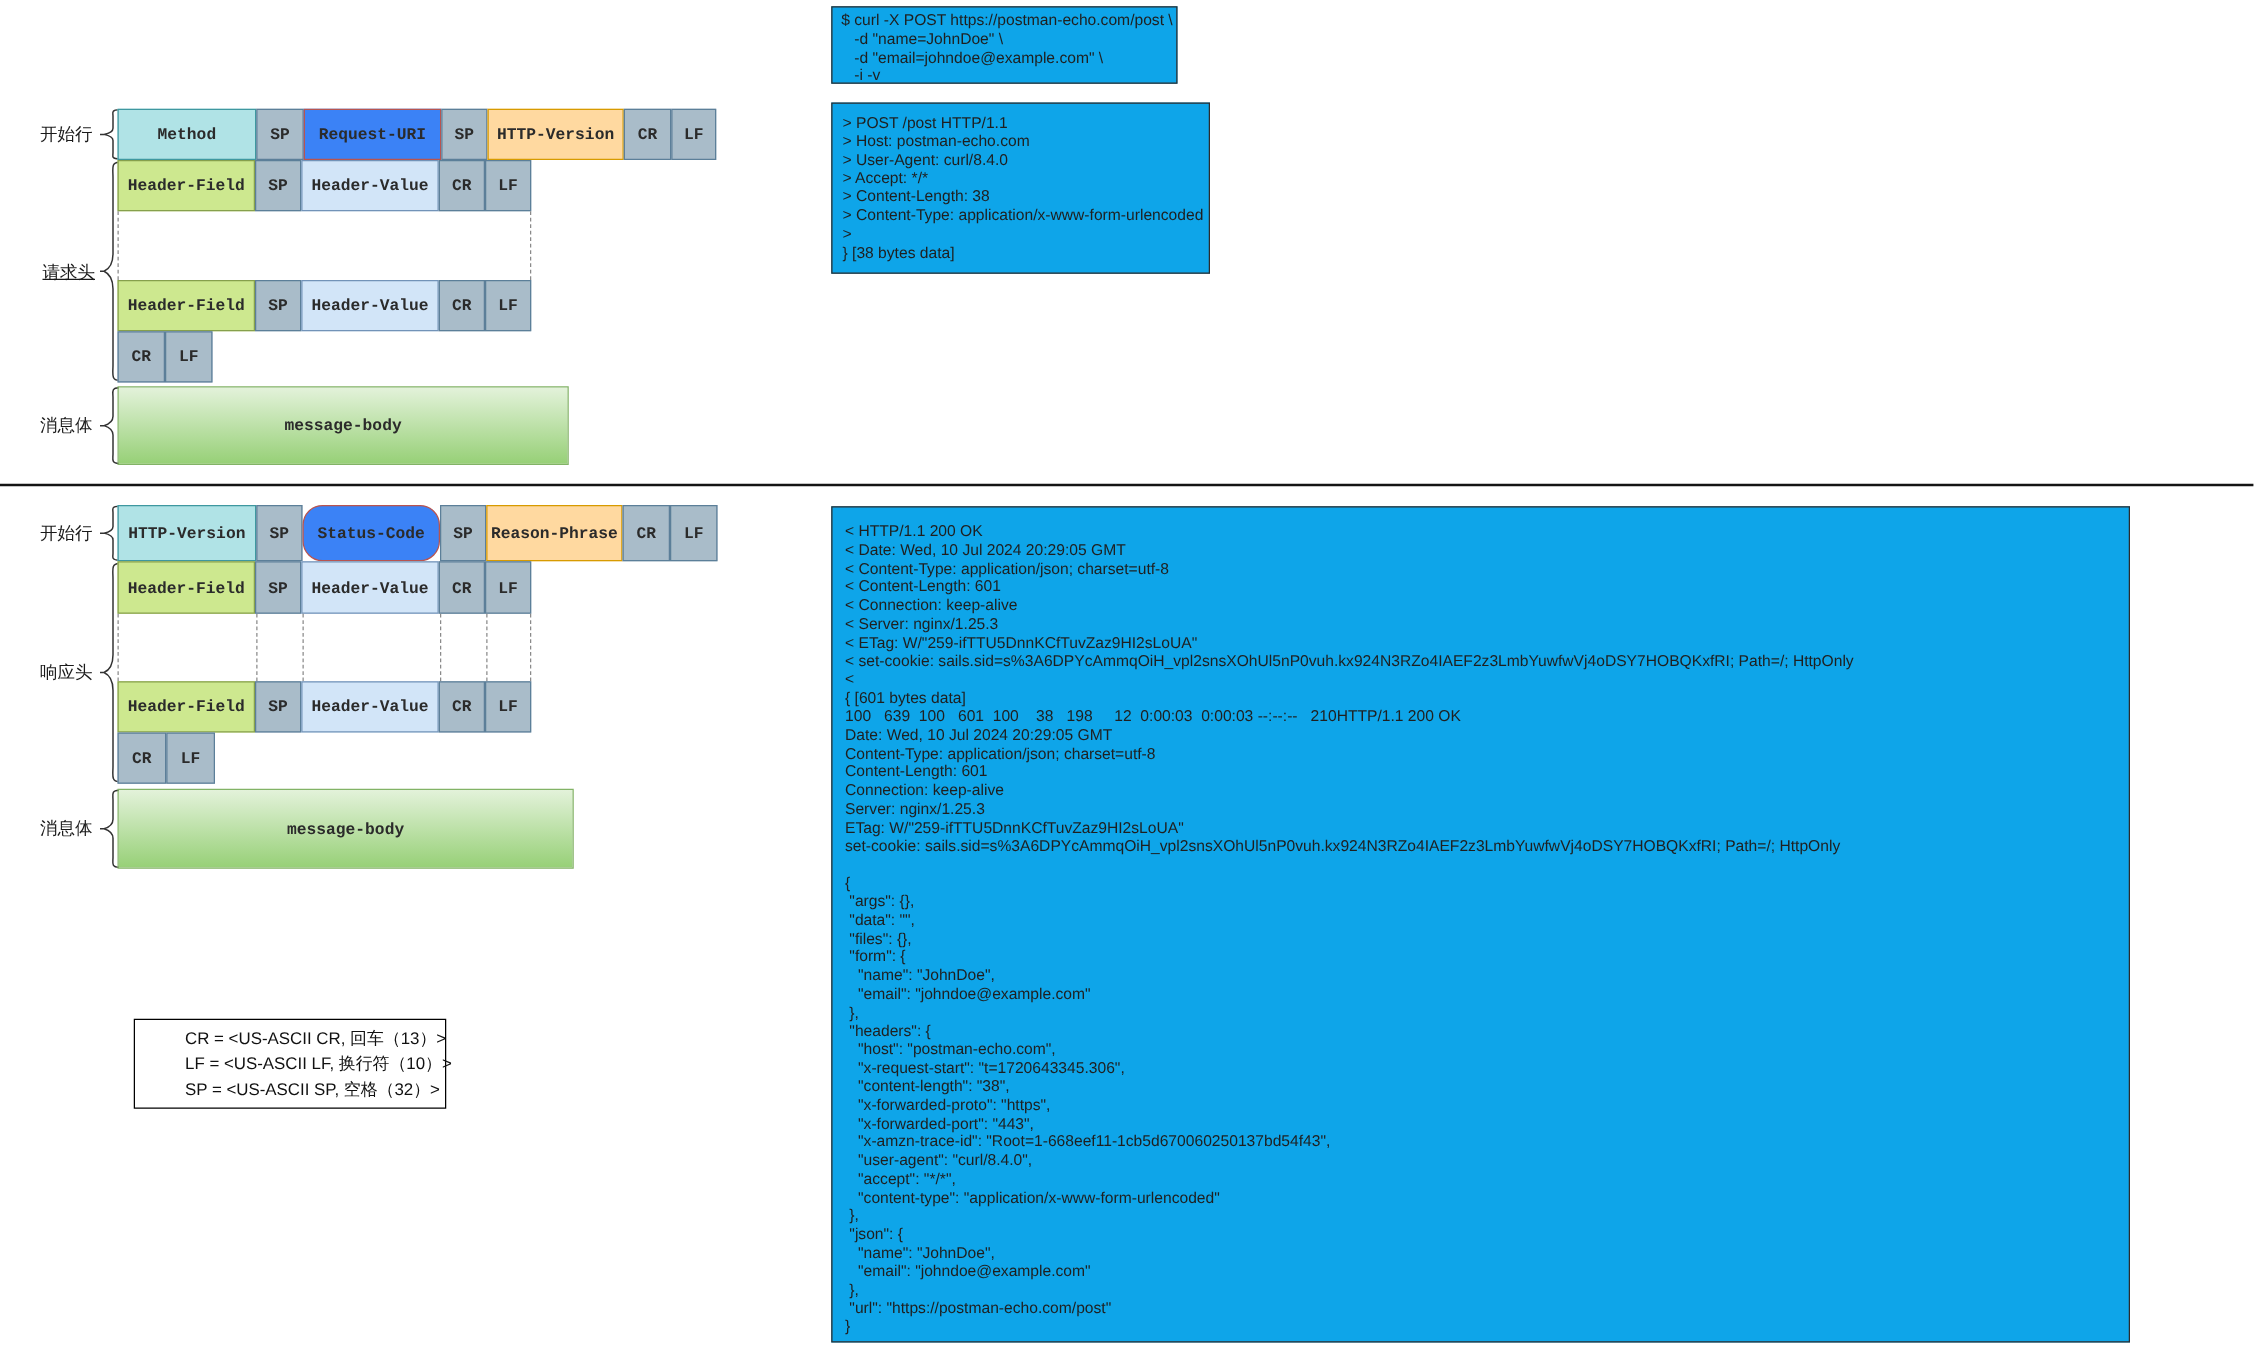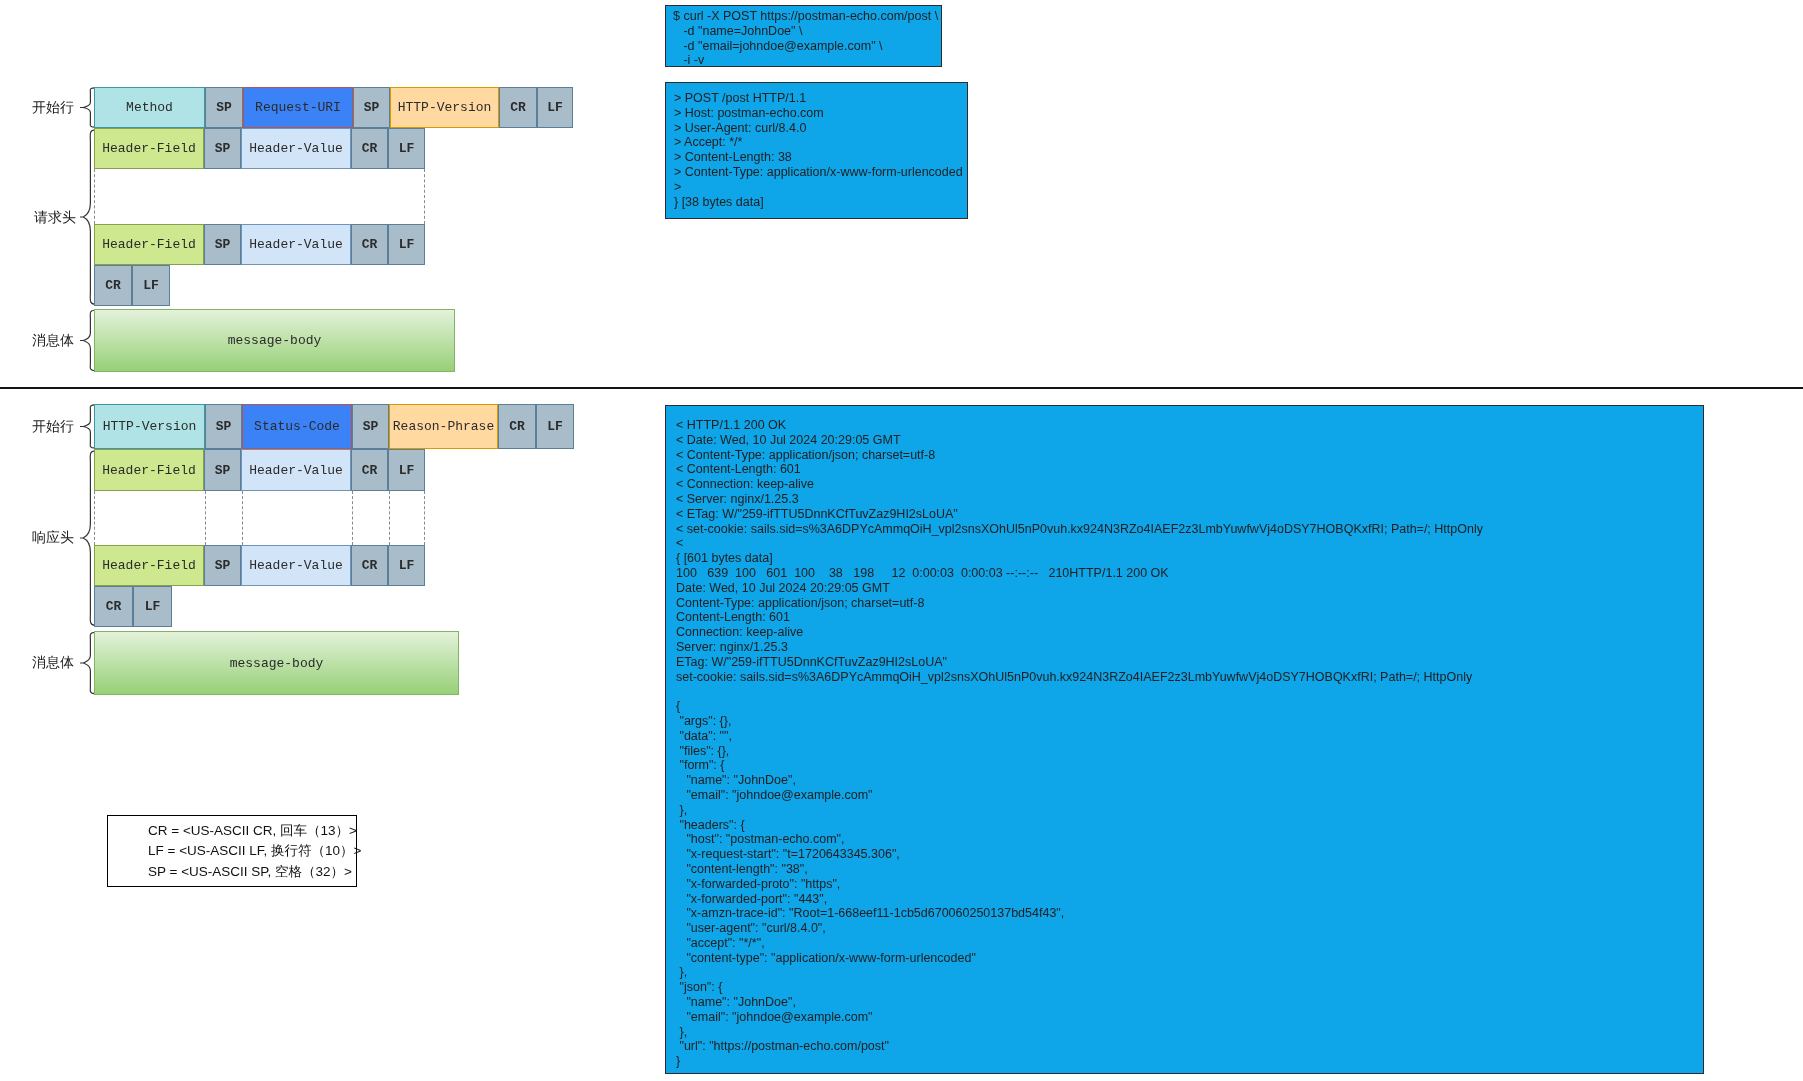--- a/index.html
+++ b/index.html
@@ -1,20 +1,20 @@
 <!DOCTYPE html>
 <html><head>
 <meta charset="utf-8">
 <style>
   html,body{margin:0;padding:0;background:#ffffff;}
   #canvas{position:relative;width:1803px;height:1081px;background:#fff;overflow:hidden;
           font-family:"Liberation Sans",sans-serif;color:#111;}
   .cell{position:absolute;box-sizing:border-box;display:flex;align-items:center;justify-content:center;
         font-family:"Liberation Mono","DejaVu Sans Mono",monospace;font-size:13px;color:#2b2b2b;
-        border:1px solid #5c7f99;white-space:nowrap;}
+        border:1px solid #5c7f99;white-space:nowrap;font-weight:bold;}
   .c-teal  {background:#b0e3e6;border-color:#3f98a0;}
   .c-gray  {background:#a9bcc9;border-color:#5c7f99;font-weight:bold;}
   .c-pink  {background:#3b82f6;border-color:#b85450;}
   .c-orange{background:#ffd9a0;border-color:#d79b00;}
   .c-green {background:#cde88f;border-color:#86a04c;}
   .c-blue  {background:#d2e5f8;border-color:#7293b8;}
   .c-body  {background:linear-gradient(180deg,#e3f2da 0%,#97d077 100%);border-color:#82b366;}
   .dashedbox{position:absolute;box-sizing:border-box;border-left:1px dashed #8a8a8a;border-right:1px dashed #8a8a8a;}
   .vline{position:absolute;top:0;bottom:0;width:0;border-left:1px dashed #8a8a8a;}
   .seclabel{position:absolute;width:62px;text-align:right;font-size:14px;color:#1a1a1a;line-height:19px;}
@@ -25,21 +25,21 @@
   .legend{position:absolute;box-sizing:border-box;border:1px solid #000;background:#fff;
           font-size:13.5px;line-height:1.5;color:#111;padding:5px 8px;white-space:pre;}
   .divider{position:absolute;left:0;width:1803px;height:2px;background:#141414;}
 </style>
 </head>
 <body>
 
 <div id="canvas">
 
   <div class="seclabel" style="left:12px;top:98px;">开始行</div>
-  <div class="seclabel" style="left:14px;top:208px;">请求头</div>
+  <div class="seclabel" style="left:14px;top:208px;text-decoration:underline;">请求头</div>
   <div class="seclabel" style="left:12px;top:331px;">消息体</div>
 
   <svg class="brace" style="left:80px;top:87px;width:16px;height:41px;" viewBox="0 0 20 100" preserveAspectRatio="none">
       <path d="M19,2 C11,2 13,8 13,14 L13,38 C13,45 9,48 4,50 C9,52 13,55 13,62 L13,86 C13,92 11,98 19,98 M0,50 L4,50" fill="none" stroke="#333" stroke-width="1.2" vector-effect="non-scaling-stroke"></path>
     </svg>
   <svg class="brace" style="left:80px;top:128px;width:16px;height:178px;" viewBox="0 0 20 100" preserveAspectRatio="none">
       <path d="M19,1 C11,1 13,4 13,8 L13,42 C13,47 9,49 4,50 C9,51 13,53 13,58 L13,92 C13,96 11,99 19,99 M0,50 L4,50" fill="none" stroke="#333" stroke-width="1.2" vector-effect="non-scaling-stroke"></path>
     </svg>
   <svg class="brace" style="left:80px;top:309px;width:16px;height:63px;" viewBox="0 0 20 100" preserveAspectRatio="none">
       <path d="M19,2 C11,2 13,8 13,14 L13,38 C13,45 9,48 4,50 C9,52 13,55 13,62 L13,86 C13,92 11,98 19,98 M0,50 L4,50" fill="none" stroke="#333" stroke-width="1.2" vector-effect="non-scaling-stroke"></path>
@@ -83,21 +83,21 @@
     </svg>
   <svg class="brace" style="left:80px;top:449px;width:16px;height:178px;" viewBox="0 0 20 100" preserveAspectRatio="none">
       <path d="M19,1 C11,1 13,4 13,8 L13,42 C13,47 9,49 4,50 C9,51 13,53 13,58 L13,92 C13,96 11,99 19,99 M0,50 L4,50" fill="none" stroke="#333" stroke-width="1.2" vector-effect="non-scaling-stroke"></path>
     </svg>
   <svg class="brace" style="left:80px;top:631px;width:16px;height:64px;" viewBox="0 0 20 100" preserveAspectRatio="none">
       <path d="M19,2 C11,2 13,8 13,14 L13,38 C13,45 9,48 4,50 C9,52 13,55 13,62 L13,86 C13,92 11,98 19,98 M0,50 L4,50" fill="none" stroke="#333" stroke-width="1.2" vector-effect="non-scaling-stroke"></path>
     </svg>
 
   <div class="cell c-teal" style="left:94px;top:404px;width:111px;height:45px;">HTTP-Version</div>
   <div class="cell c-gray" style="left:205px;top:404px;width:37px;height:45px;">SP</div>
-  <div class="cell c-pink" style="left:242px;top:404px;width:110px;height:45px;">Status-Code</div>
+  <div class="cell c-pink" style="left:242px;top:404px;width:110px;height:45px;border-radius:16px;">Status-Code</div>
   <div class="cell c-gray" style="left:352px;top:404px;width:37px;height:45px;">SP</div>
   <div class="cell c-orange" style="left:389px;top:404px;width:109px;height:45px;text-align:right;">Reason-Phrase</div>
   <div class="cell c-gray" style="left:498px;top:404px;width:38px;height:45px;">CR</div>
   <div class="cell c-gray" style="left:536px;top:404px;width:38px;height:45px;">LF</div>
 
   <div class="cell c-green" style="left:94px;top:449px;width:110px;height:42px;">Header-Field</div>
   <div class="cell c-gray" style="left:204px;top:449px;width:37px;height:42px;">SP</div>
   <div class="cell c-blue" style="left:241px;top:449px;width:110px;height:42px;">Header-Value</div>
   <div class="cell c-gray" style="left:351px;top:449px;width:37px;height:42px;">CR</div>
   <div class="cell c-gray" style="left:388px;top:449px;width:37px;height:42px;">LF</div>

